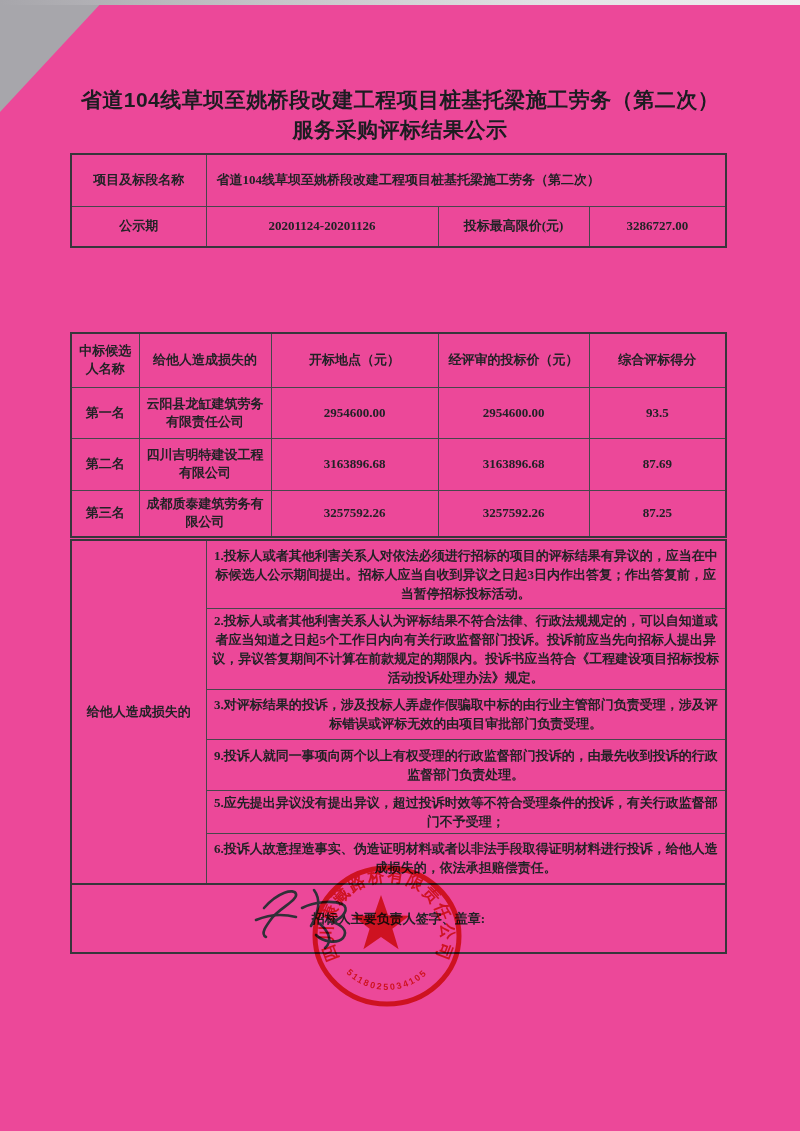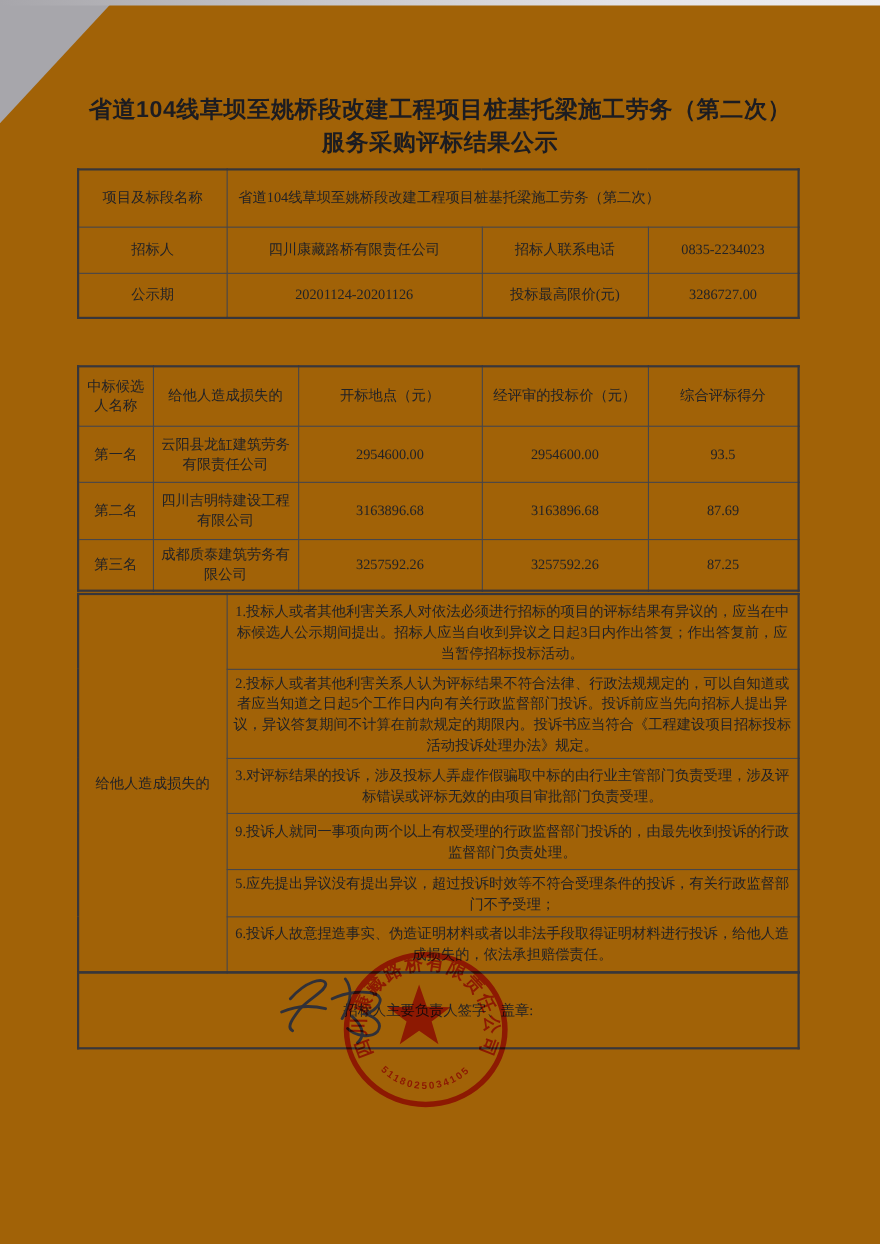--- a/index.html
+++ b/index.html
@@ -2,21 +2,21 @@
 <html><head>
 <meta charset="utf-8">
 <style>
   html,body { margin:0; padding:0; }
   body {
     width:800px; height:1131px; position:relative; overflow:hidden;
     background:#fbf9fb;
     font-family:"Liberation Serif", serif;
     color:#232327;
   }
-  .paper { position:absolute; inset:0; background:#a16207; }
+  .paper { position:absolute; inset:0; background:#ec4899; }
   
   .corner-shadow {
     position:absolute; top:0; left:0; width:104px; height:112px;
     background:#a7a6ab; clip-path:polygon(0 0, 100% 0, 0 100%);
   }
   .top-strip {
     position:absolute; top:0; left:0; right:0; height:5px;
     background:linear-gradient(to right,#a7a6ab,#c6c5c9 35%,#e3e2e6 70%,#efeef1);
   }
   .doc-title {
@@ -25,21 +25,21 @@
     font-weight:bold; font-size:21px; line-height:30px; color:#1c1c21;
     letter-spacing:0.5px;
   }
   table.doc {
     position:absolute; left:70px; width:655px;
     border-collapse:collapse; table-layout:fixed;
     border:2px solid #37363b;
   }
   table.doc td, table.doc th {
     border:1px solid #47464b;
-    font-weight:normal; font-size:13px; color:#222226;
+    font-weight:bold; font-size:13px; color:#222226;
     text-align:center; vertical-align:middle;
     padding:2px 4px; overflow:hidden;
   }
   #t1 { top:153px; } #t2 { top:332px; } #t3 { top:539px; } #t4 { top:883px; }
   td.note {
     text-align:left; font-size:12.5px; line-height:19px; padding:3px 9px;
   }
   td.sig-cell { text-align:left; padding-left:8px; }
   .sig-svg { position:absolute; left:250px; top:874px; }
   .seal-svg { position:absolute; left:297px; top:849px; mix-blend-mode:multiply; opacity:0.92; }
@@ -61,26 +61,20 @@
     <colgroup>
         <col style="width:135px">
         <col style="width:232px">
         <col style="width:151px">
         <col style="width:137px">
       </colgroup>
     <tbody>
         <tr style="height:52px">
       <td>项目及标段名称</td>
       <td colspan="3" style="text-align:left;padding-left:10px">省道104线草坝至姚桥段改建工程项目桩基托梁施工劳务（第二次）</td>
-    </tr>
-    <tr style="height:42px">
-      <td>招标人</td>
-      <td>四川康藏路桥有限责任公司</td>
-      <td>招标人联系电话</td>
-      <td>0835-2234023</td>
     </tr>
     <tr style="height:41px">
       <td>公示期</td>
       <td>20201124-20201126</td>
       <td>投标最高限价(元)</td>
       <td>3286727.00</td>
     </tr>
   </tbody>
     </table>
 

